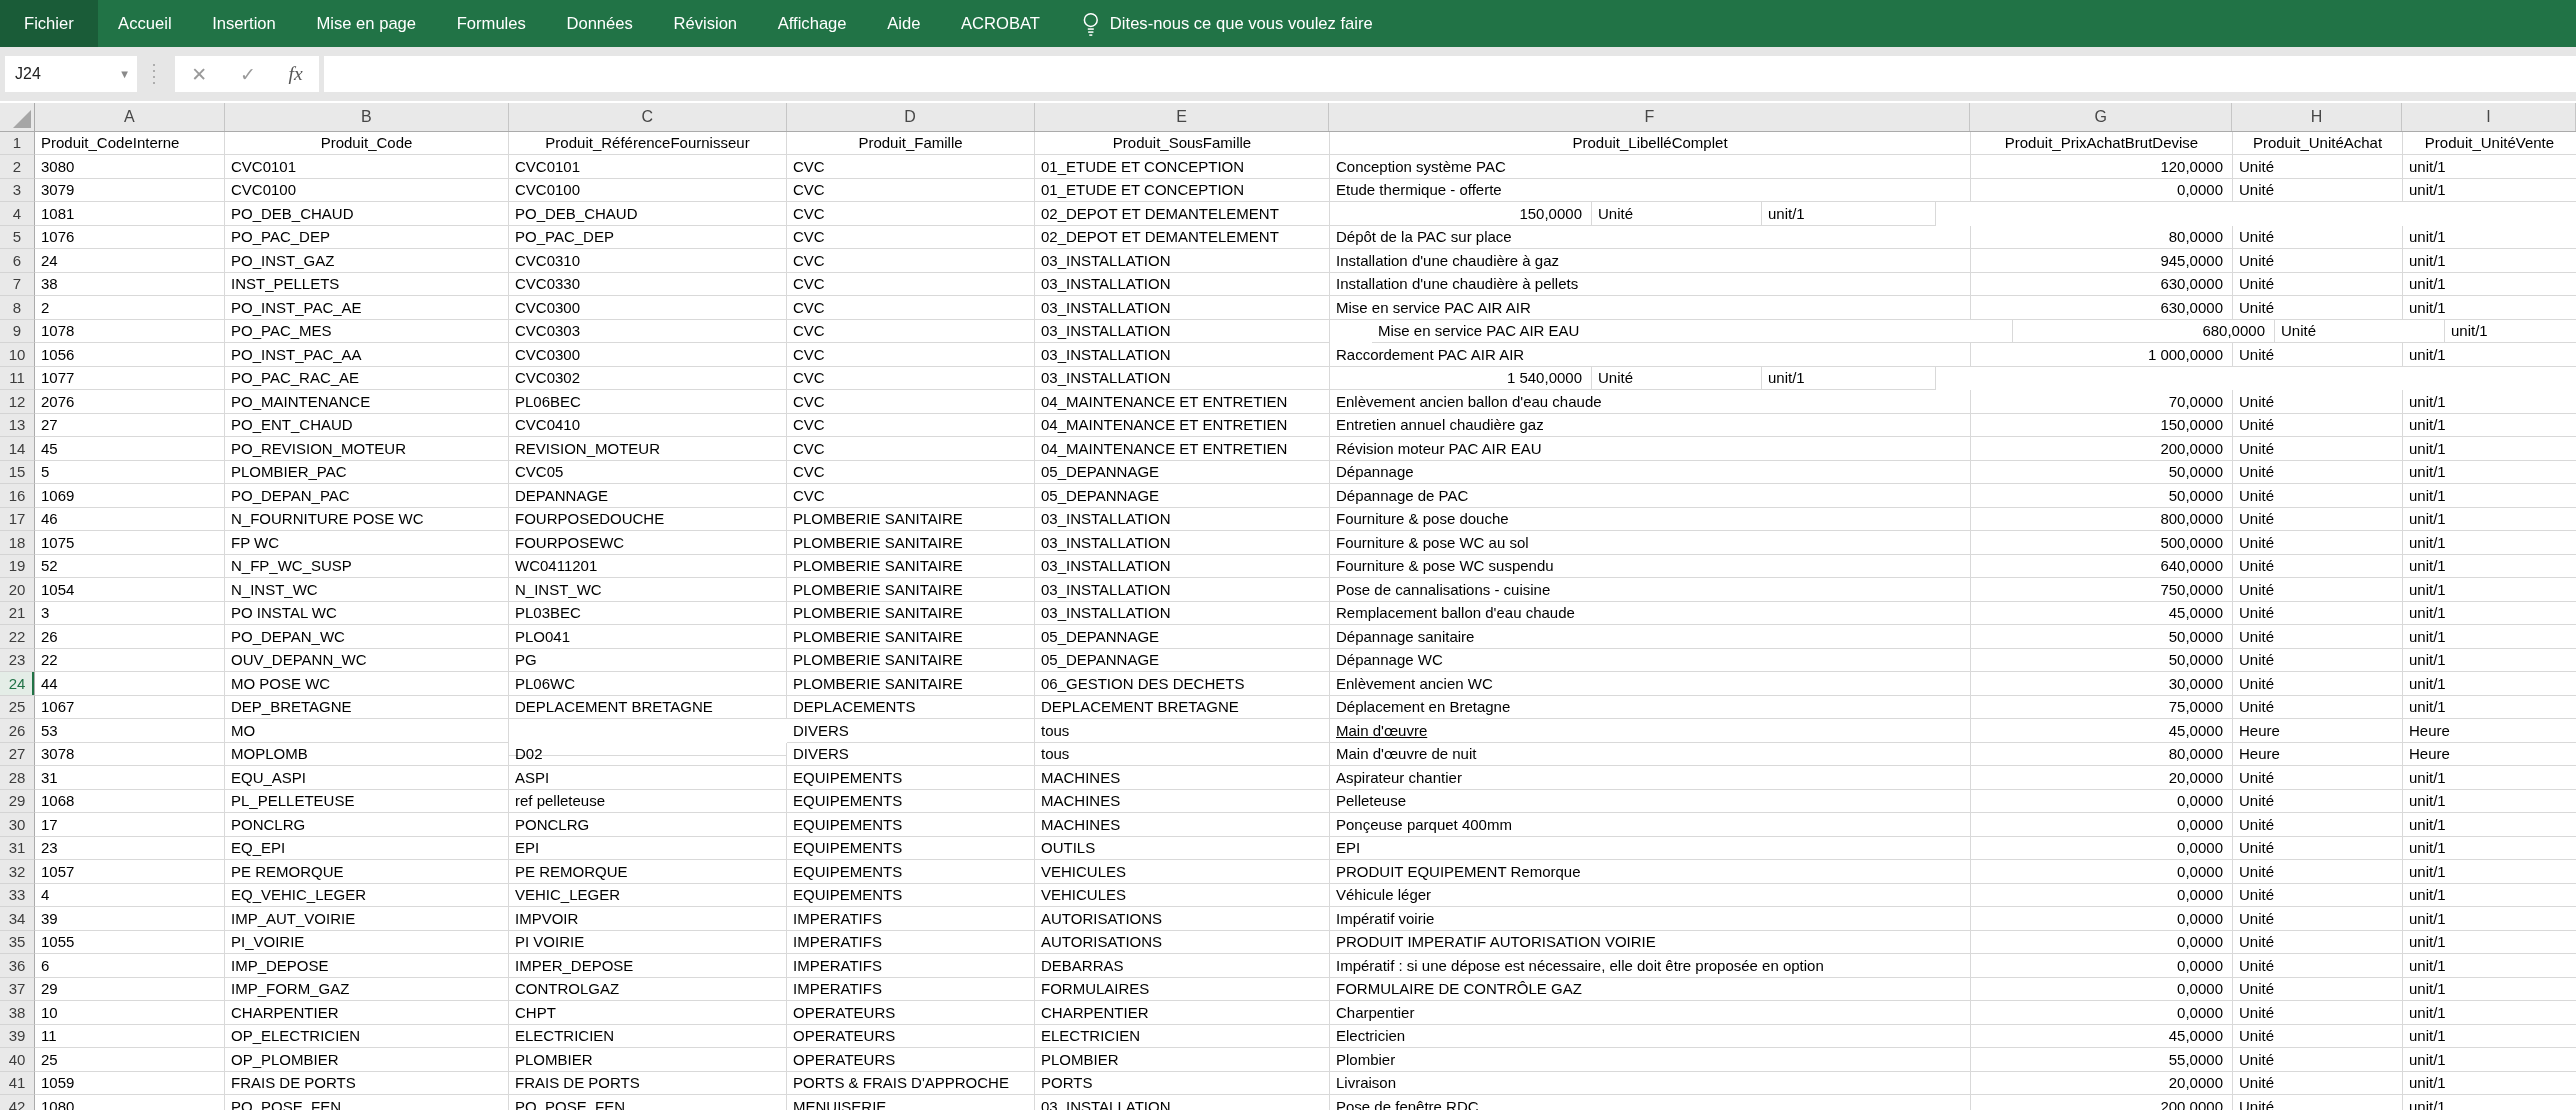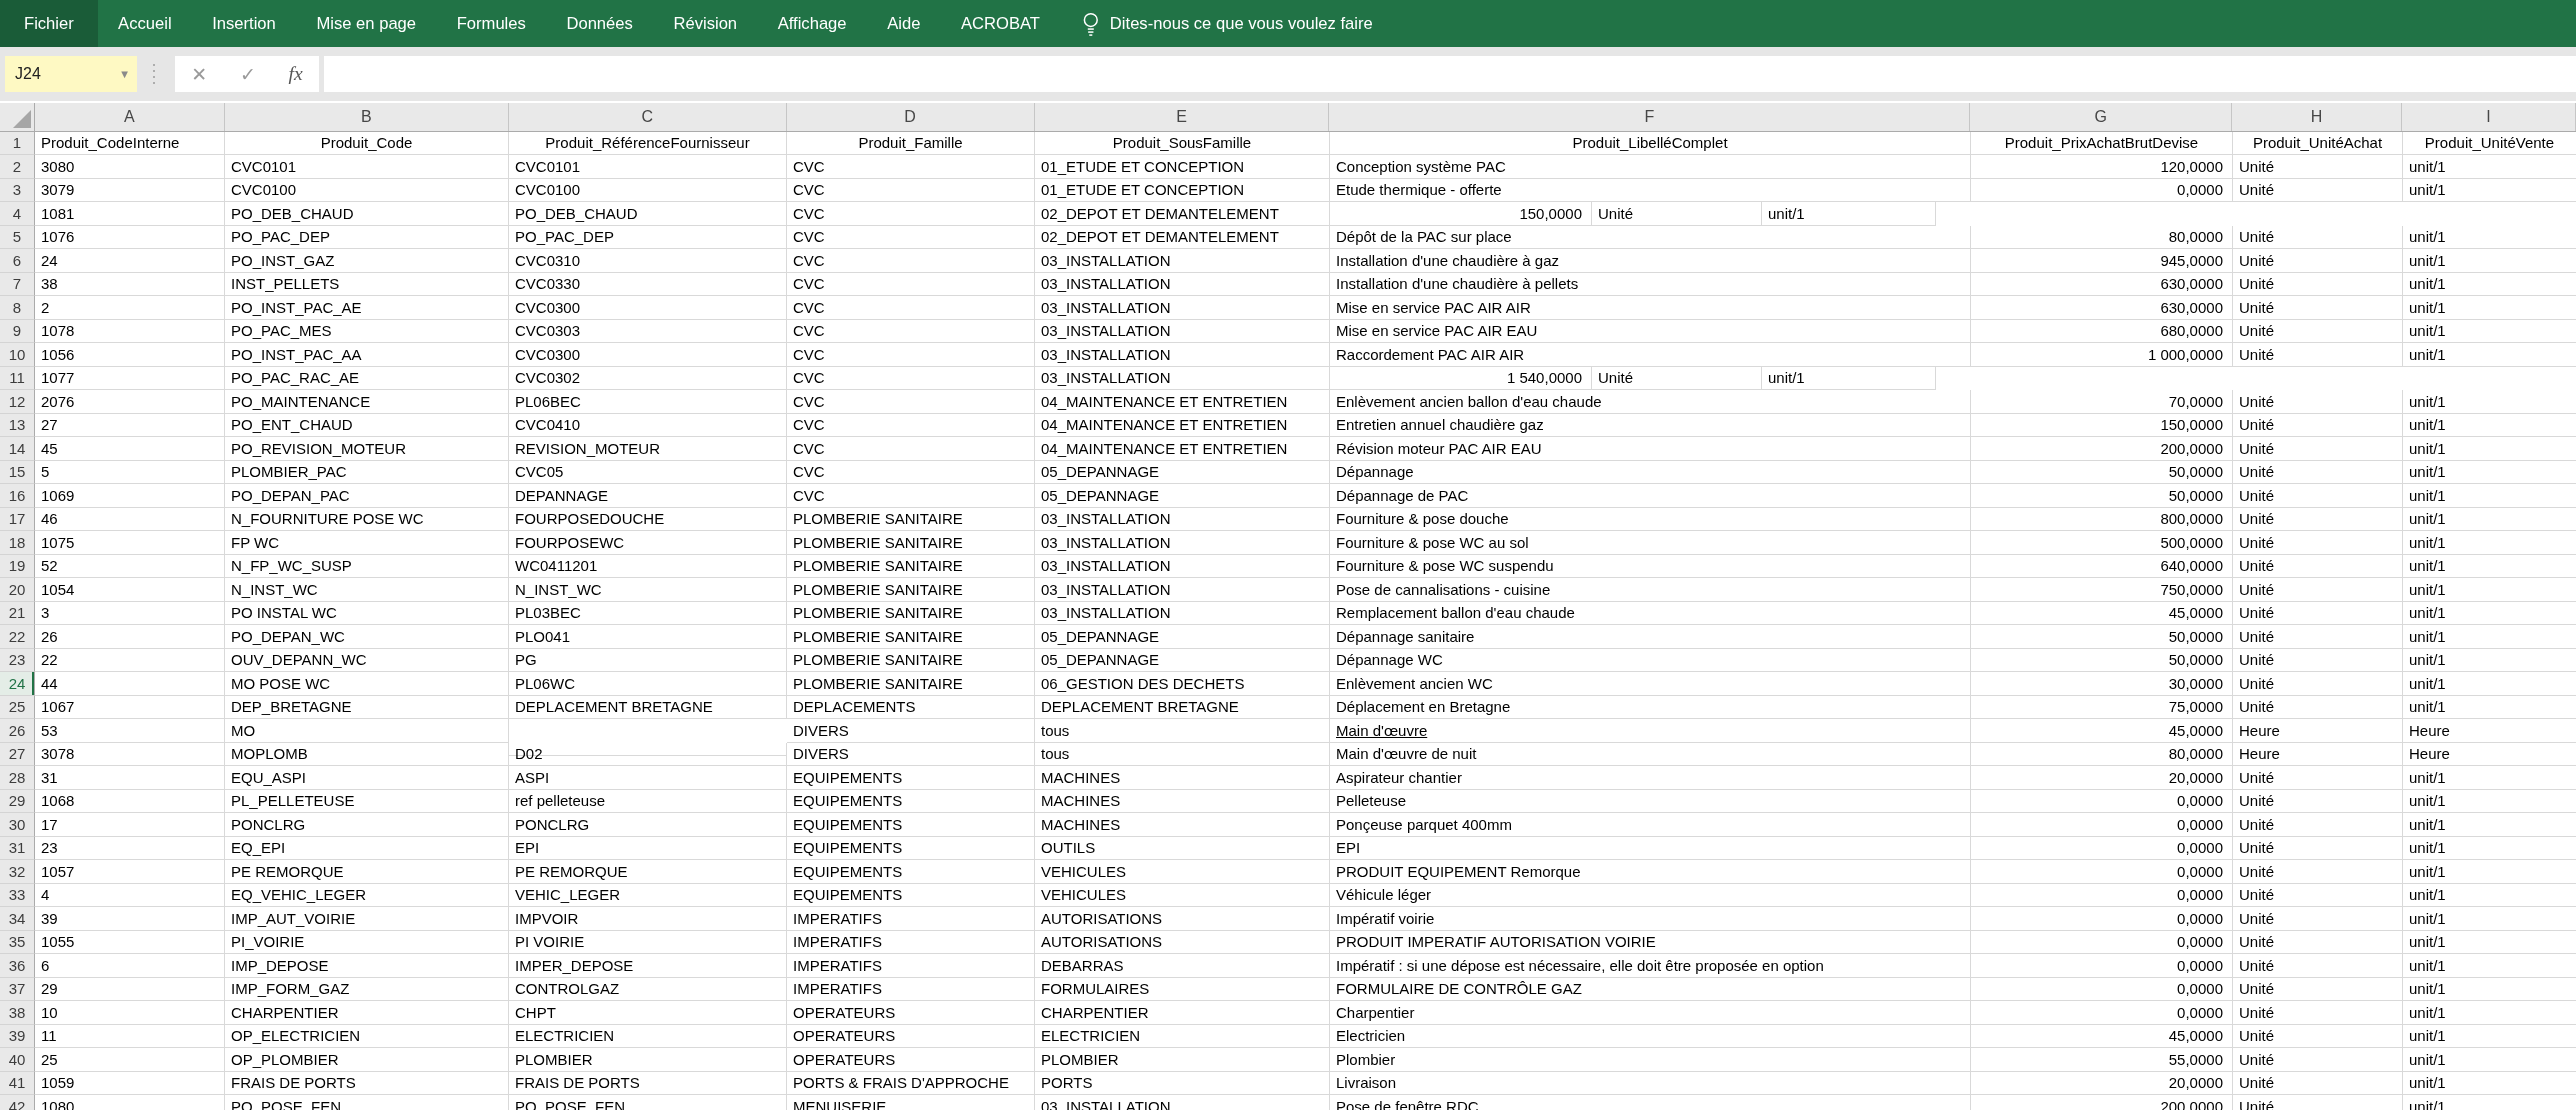--- a/index.html
+++ b/index.html
@@ -10,21 +10,21 @@
   }
   
   .menubar{height:47px;background:#217346;display:flex;align-items:stretch;color:#fff;}
   .tabs{display:flex;align-items:stretch;}
   .tab{display:flex;align-items:center;padding:0 20.3px;font-size:16.6px;cursor:default;}
   .tab.file{background:#1A5C38;padding:0 24px;}
   .tellme{display:flex;align-items:center;gap:9px;font-size:16.6px;margin-left:21px;}
   .bulb svg{display:block;}
   
   .formula-row{height:54px;background:#E6E6E6;position:relative;}
-  .name-box{position:absolute;left:4.5px;top:9px;width:132px;height:36px;background:#fef9c3;
+  .name-box{position:absolute;left:4.5px;top:9px;width:132px;height:36px;background:#ffffff;
     display:flex;align-items:center;font-size:16px;color:#222;}
   .name-box .txt{padding-left:10.5px;flex:1;}
   .nb-arrow{width:24px;text-align:center;color:#8a8a8a;font-size:11.3px;}
   .vdots{position:absolute;left:150px;top:16.6px;width:7.5px;display:flex;flex-direction:column;gap:3.8px;align-items:center;}
   .vdots i{width:2.3px;height:2.3px;border-radius:50%;background:#9a9a9a;}
   .fxbox{position:absolute;left:175px;top:9px;width:144px;height:36px;background:#fff;
     display:flex;align-items:center;justify-content:space-around;}
   .fxbox .cancel,.fxbox .enter{font-size:19px;color:#9a9a9a;}
   .fxbox .fx{font-family:"Liberation Serif",serif;font-style:italic;font-size:19.6px;color:#555;}
   .formula-input{position:absolute;left:324px;top:9px;right:0;height:36px;background:#fff;font-size:16px;
@@ -209,21 +209,21 @@
         <div class="cell" style="width: 170px;">Unité</div>
         <div class="cell" style="width: 174px;">unit/1</div>
       </div>
       <div class="row">
         <div class="rowh">9</div>
         <div class="cell" style="width: 190px;">1078</div>
         <div class="cell" style="width: 284px;">PO_PAC_MES</div>
         <div class="cell" style="width: 278px;">CVC0303</div>
         <div class="cell" style="width: 248px;">CVC</div>
         <div class="cell" style="width: 295px;">03_INSTALLATION</div>
-        <div class="cell" style="width: 641px;">Mise en service PAC AIR EAU</div>
+        <div class="cell" style="width: 641px; margin-left: 42px;">Mise en service PAC AIR EAU</div>
         <div class="cell num" style="width: 262px;">680,0000</div>
         <div class="cell" style="width: 170px;">Unité</div>
         <div class="cell" style="width: 174px;">unit/1</div>
       </div>
       <div class="row">
         <div class="rowh">10</div>
         <div class="cell" style="width: 190px;">1056</div>
         <div class="cell" style="width: 284px;">PO_INST_PAC_AA</div>
         <div class="cell" style="width: 278px;">CVC0300</div>
         <div class="cell" style="width: 248px;">CVC</div>

